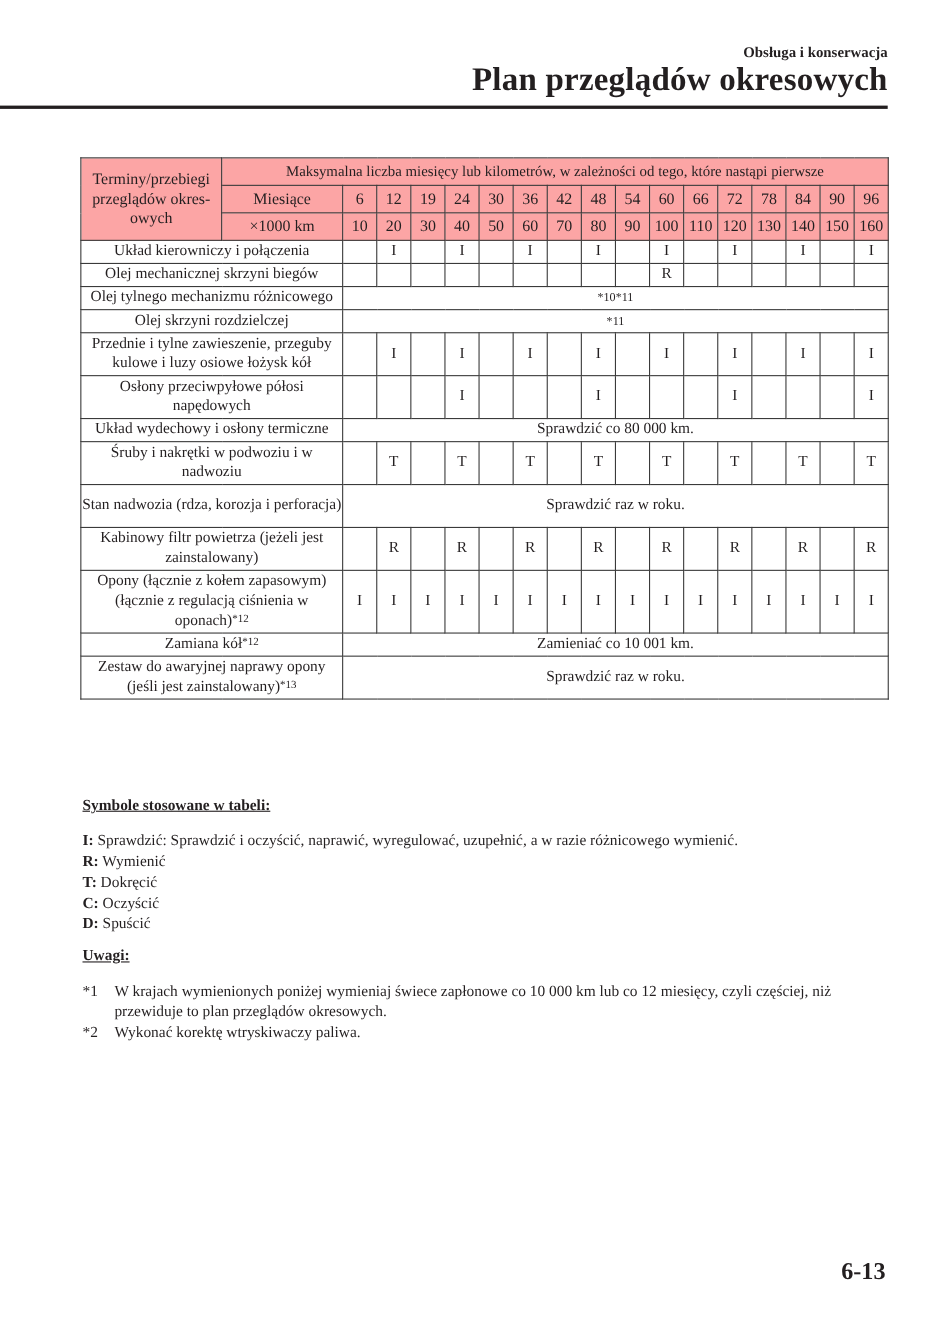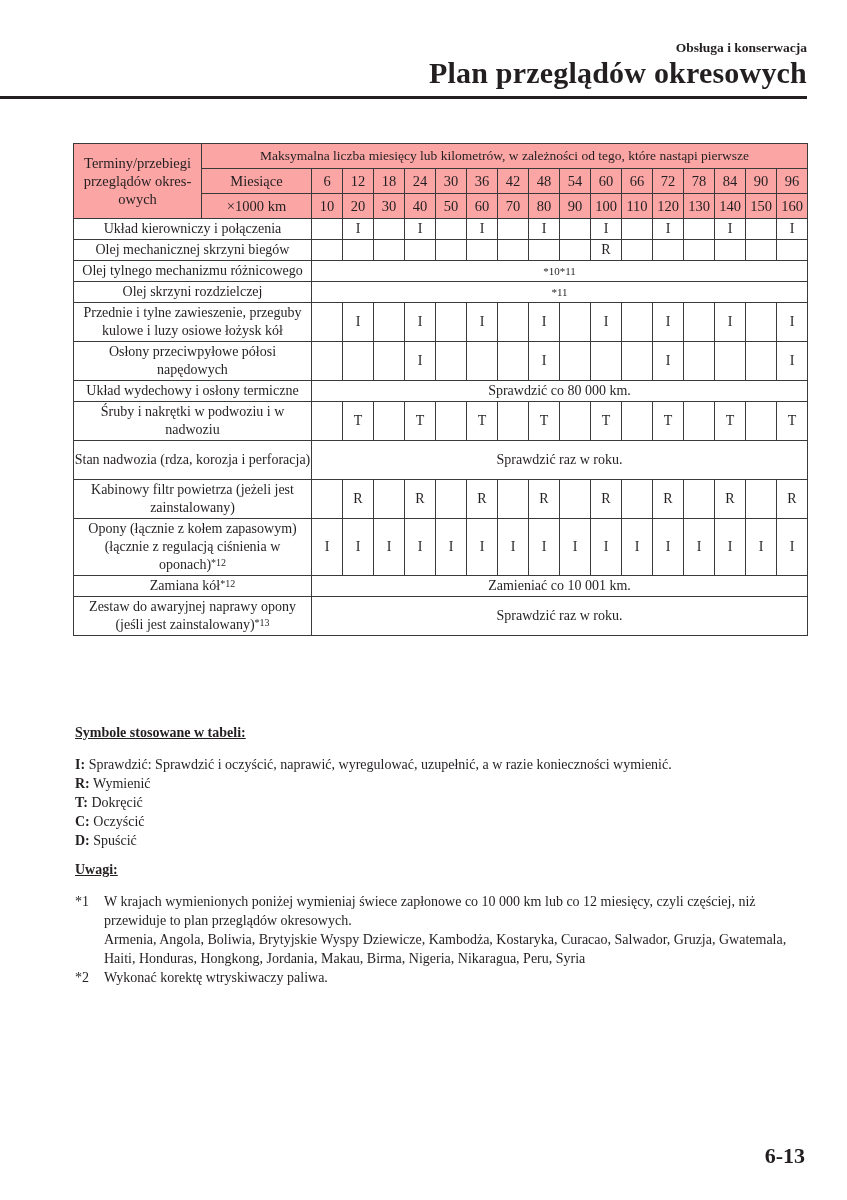--- a/index.html
+++ b/index.html
@@ -65,21 +65,21 @@
     </colgroup>
   <tbody id="tbody">
       <tr>
         <td class="hdr hdr-corner" rowspan="3">Terminy/przebiegi przeglądów okres-owych</td>
         <td class="hdr hdr-span" colspan="17" style="font-size: 13.5px;">Maksymalna liczba miesięcy lub kilometrów, w zależności od tego, które nastąpi pierwsze</td>
       </tr>
       <tr>
         <td class="hdr hdr-sub">Miesiące</td>
         <td class="hdr hdr-num">6</td>
         <td class="hdr hdr-num">12</td>
-        <td class="hdr hdr-num">18</td>
+        <td class="hdr hdr-num">19</td>
         <td class="hdr hdr-num">24</td>
         <td class="hdr hdr-num">30</td>
         <td class="hdr hdr-num">36</td>
         <td class="hdr hdr-num">42</td>
         <td class="hdr hdr-num">48</td>
         <td class="hdr hdr-num">54</td>
         <td class="hdr hdr-num">60</td>
         <td class="hdr hdr-num">66</td>
         <td class="hdr hdr-num">72</td>
         <td class="hdr hdr-num">78</td>
@@ -261,34 +261,33 @@
       </tr>
       <tr class="r2">
         <td class="lbl" colspan="2">Zestaw do awaryjnej naprawy opony (jeśli jest zainstalowany)<sup>*13</sup></td>
         <td class="span" colspan="16">Sprawdzić raz w roku.</td>
       </tr>
     </tbody>
 </table>
 
 <div class="legend-head">Symbole stosowane w tabeli:</div>
 <div class="legend" id="legend">
-    <div><b>I:</b><span> Sprawdzić: Sprawdzić i oczyścić, naprawić, wyregulować, uzupełnić, a w razie konieczności wymienić.</span></div>
+    <div><b>I:</b><span> Sprawdzić: Sprawdzić i oczyścić, naprawić, wyregulować, uzupełnić, a w razie różnicowego wymienić.</span></div>
     <div><b>R:</b><span> Wymienić</span></div>
     <div><b>T:</b><span> Dokręcić</span></div>
     <div><b>C:</b><span> Oczyścić</span></div>
     <div><b>D:</b><span> Spuścić</span></div>
   </div>
 
 <div class="notes-head">Uwagi:</div>
 <div class="notes" id="notes">
     <div class="note">
       <div class="mark">*1</div>
       <div class="body">
         <div>W krajach wymienionych poniżej wymieniaj świece zapłonowe co 10 000 km lub co 12 miesięcy, czyli częściej, niż przewiduje to plan przeglądów okresowych.</div>
-        <div>Armenia, Angola, Boliwia, Brytyjskie Wyspy Dziewicze, Kambodża, Kostaryka, Curacao, Salwador, Gruzja, Gwatemala, Haiti, Honduras, Hongkong, Jordania, Makau, Birma, Nigeria, Nikaragua, Peru, Syria</div>
       </div>
     </div>
     <div class="note">
       <div class="mark">*2</div>
       <div class="body">
         <div>Wykonać korektę wtryskiwaczy paliwa.</div>
       </div>
     </div>
   </div>
 

